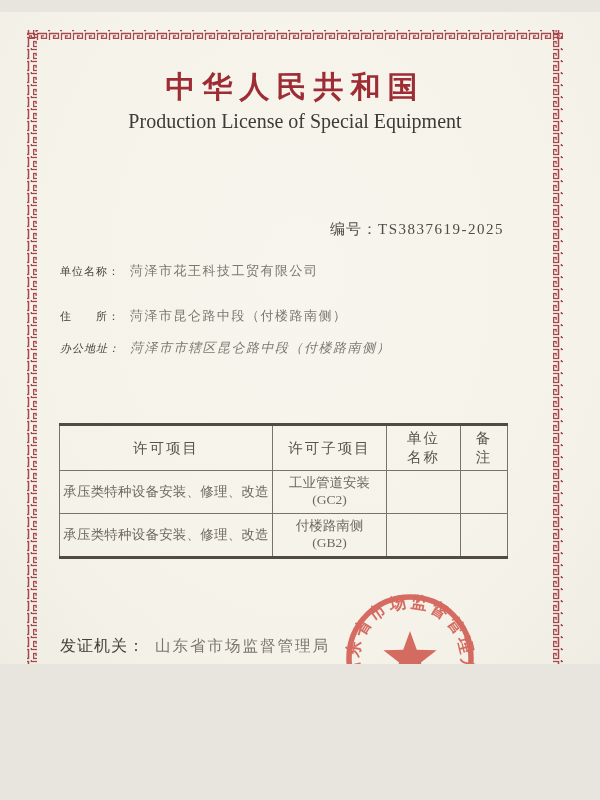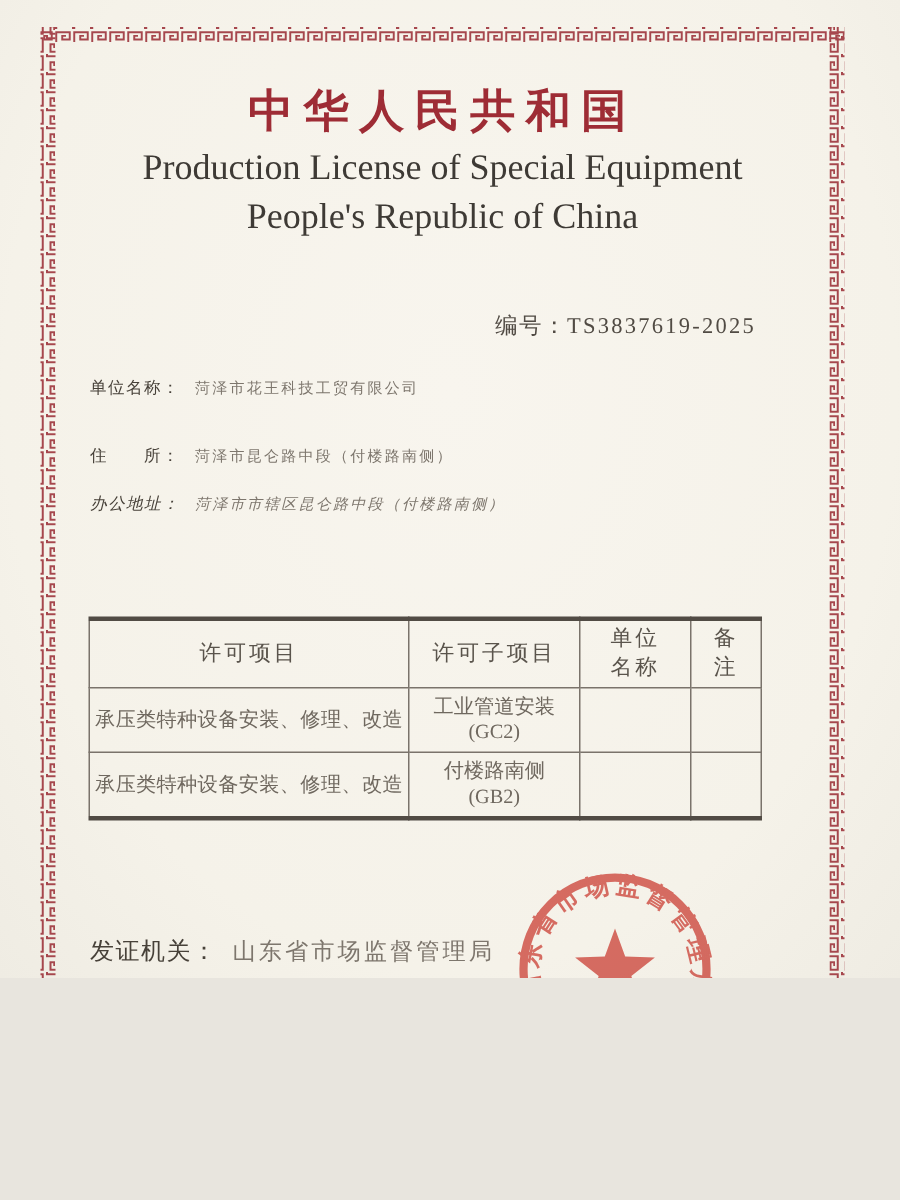--- a/index.html
+++ b/index.html
@@ -1,34 +1,34 @@
 <!DOCTYPE html>
 <html><head>
 <meta charset="utf-8">
 <style>
   html,body{margin:0;padding:0;}
   body{background:#e8e5de;font-family:"Liberation Serif", serif;}
   .paper{
-    position:relative;width:600px;height:652px;margin:0 auto;overflow:hidden;
+    position:relative;width:600px;height:652px;margin:12px auto;overflow:hidden;
     background:#f6f3eb;
     background-image:radial-gradient(ellipse at 50% 40%, #f8f5ee 0%, #f5f2e9 70%, #efece3 100%);
   }
   .border-svg{position:absolute;left:0;top:0;}
   
   .title-block{position:absolute;left:27px;top:56px;width:536px;text-align:center;}
   .title-cn{color:#9e2c35;font-weight:bold;font-size:30px;line-height:1.28;letter-spacing:7px;margin:0;}
   .title-cn.second{letter-spacing:3px;}
-  .title-en{color:#3e3a35;font-size:24px;line-height:1.18;margin:4px 0 0 0;font-weight:normal;}
+  .title-en{color:#3e3a35;font-size:20px;line-height:1.18;margin:4px 0 0 0;font-weight:normal;}
   
   .serial{position:absolute;top:208px;right:96px;font-size:15px;color:#514b44;letter-spacing:1px;text-align:right;}
   .serial .num{letter-spacing:1.5px;}
   
   .field{position:absolute;left:60px;white-space:nowrap;}
   .field .lbl{font-size:11px;color:#474139;letter-spacing:1px;}
-  .field .val{font-size:10px;color:#7d766d;letter-spacing:1.5px;margin-left:6px;}
+  .field .val{font-size:13px;color:#7d766d;letter-spacing:1.5px;margin-left:6px;}
   .f0{top:249px;} .f1{top:294px;} .f2{top:326px;font-style:italic;}
   
   .approval{position:absolute;left:86px;top:388px;font-size:16px;color:#474139;letter-spacing:1px;}
   
   table.lic{
     position:absolute;left:59px;top:411px;width:448px;border-collapse:collapse;
     border-top:3px solid #514b44;border-bottom:3px solid #514b44;
     border-left:1.5px solid #7a736b;border-right:1.5px solid #7a736b;
     table-layout:fixed;
   }
@@ -68,21 +68,20 @@
     </defs>
     <rect x="27" y="18" width="536" height="10" fill="url(#meanderH)"></rect>
     <rect x="27" y="774" width="536" height="10" fill="url(#meanderH)"></rect>
     <rect x="27" y="18" width="10" height="766" fill="url(#meanderV)"></rect>
     <rect x="553" y="18" width="10" height="766" fill="url(#meanderV)"></rect>
   </svg>
 
   <div class="title-block">
     <div class="title-cn">中华人民共和国</div>
     <div class="title-en">Production License of Special Equipment</div>
-    <div class="title-en">People's Republic of China</div>
   </div>
 
   <div class="serial">
     <span>编号：</span><span class="num">TS3837619-2025</span>
   </div>
 
   <div class="field f0">
     <span class="lbl">单位名称：</span>
     <span class="val">菏泽市花王科技工贸有限公司</span>
   </div>

